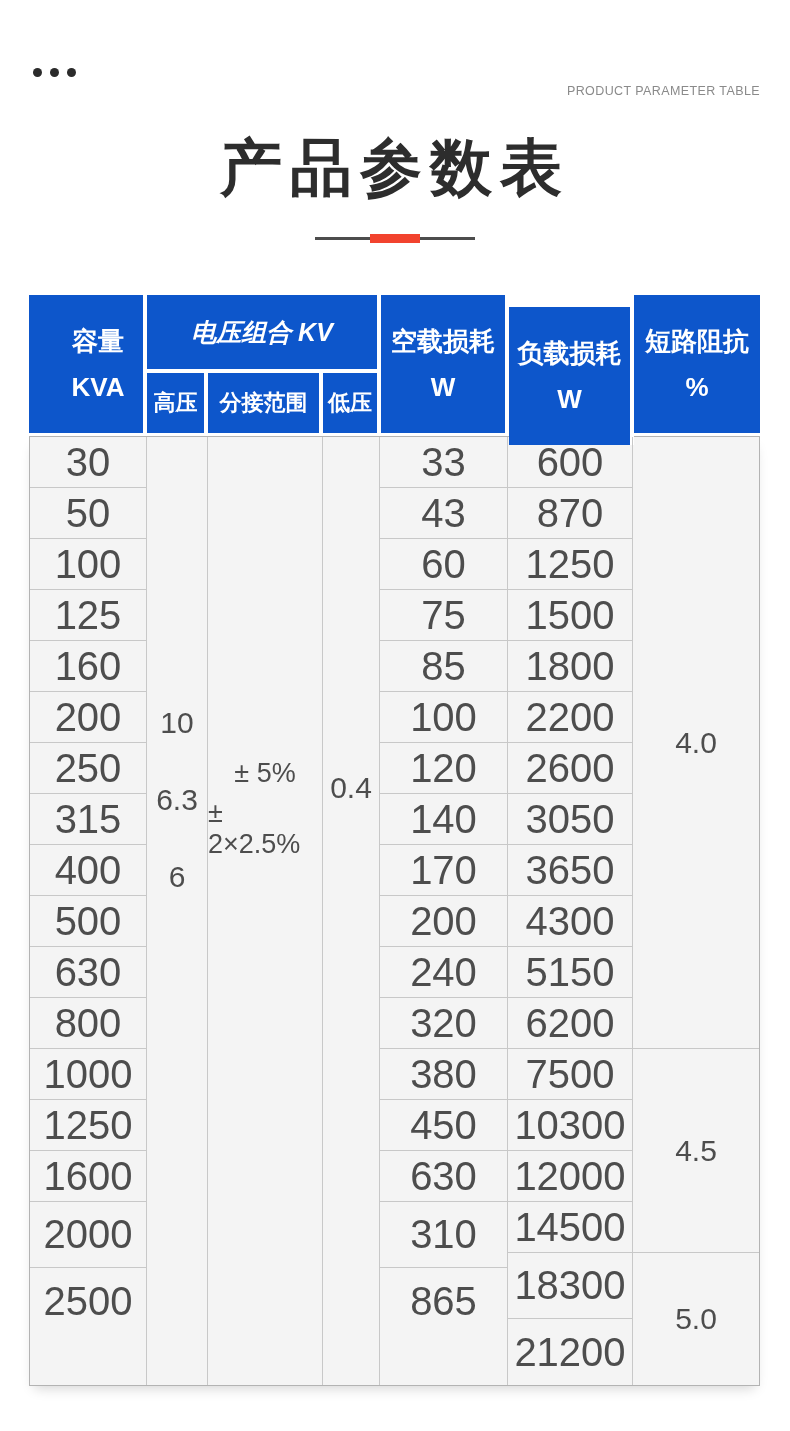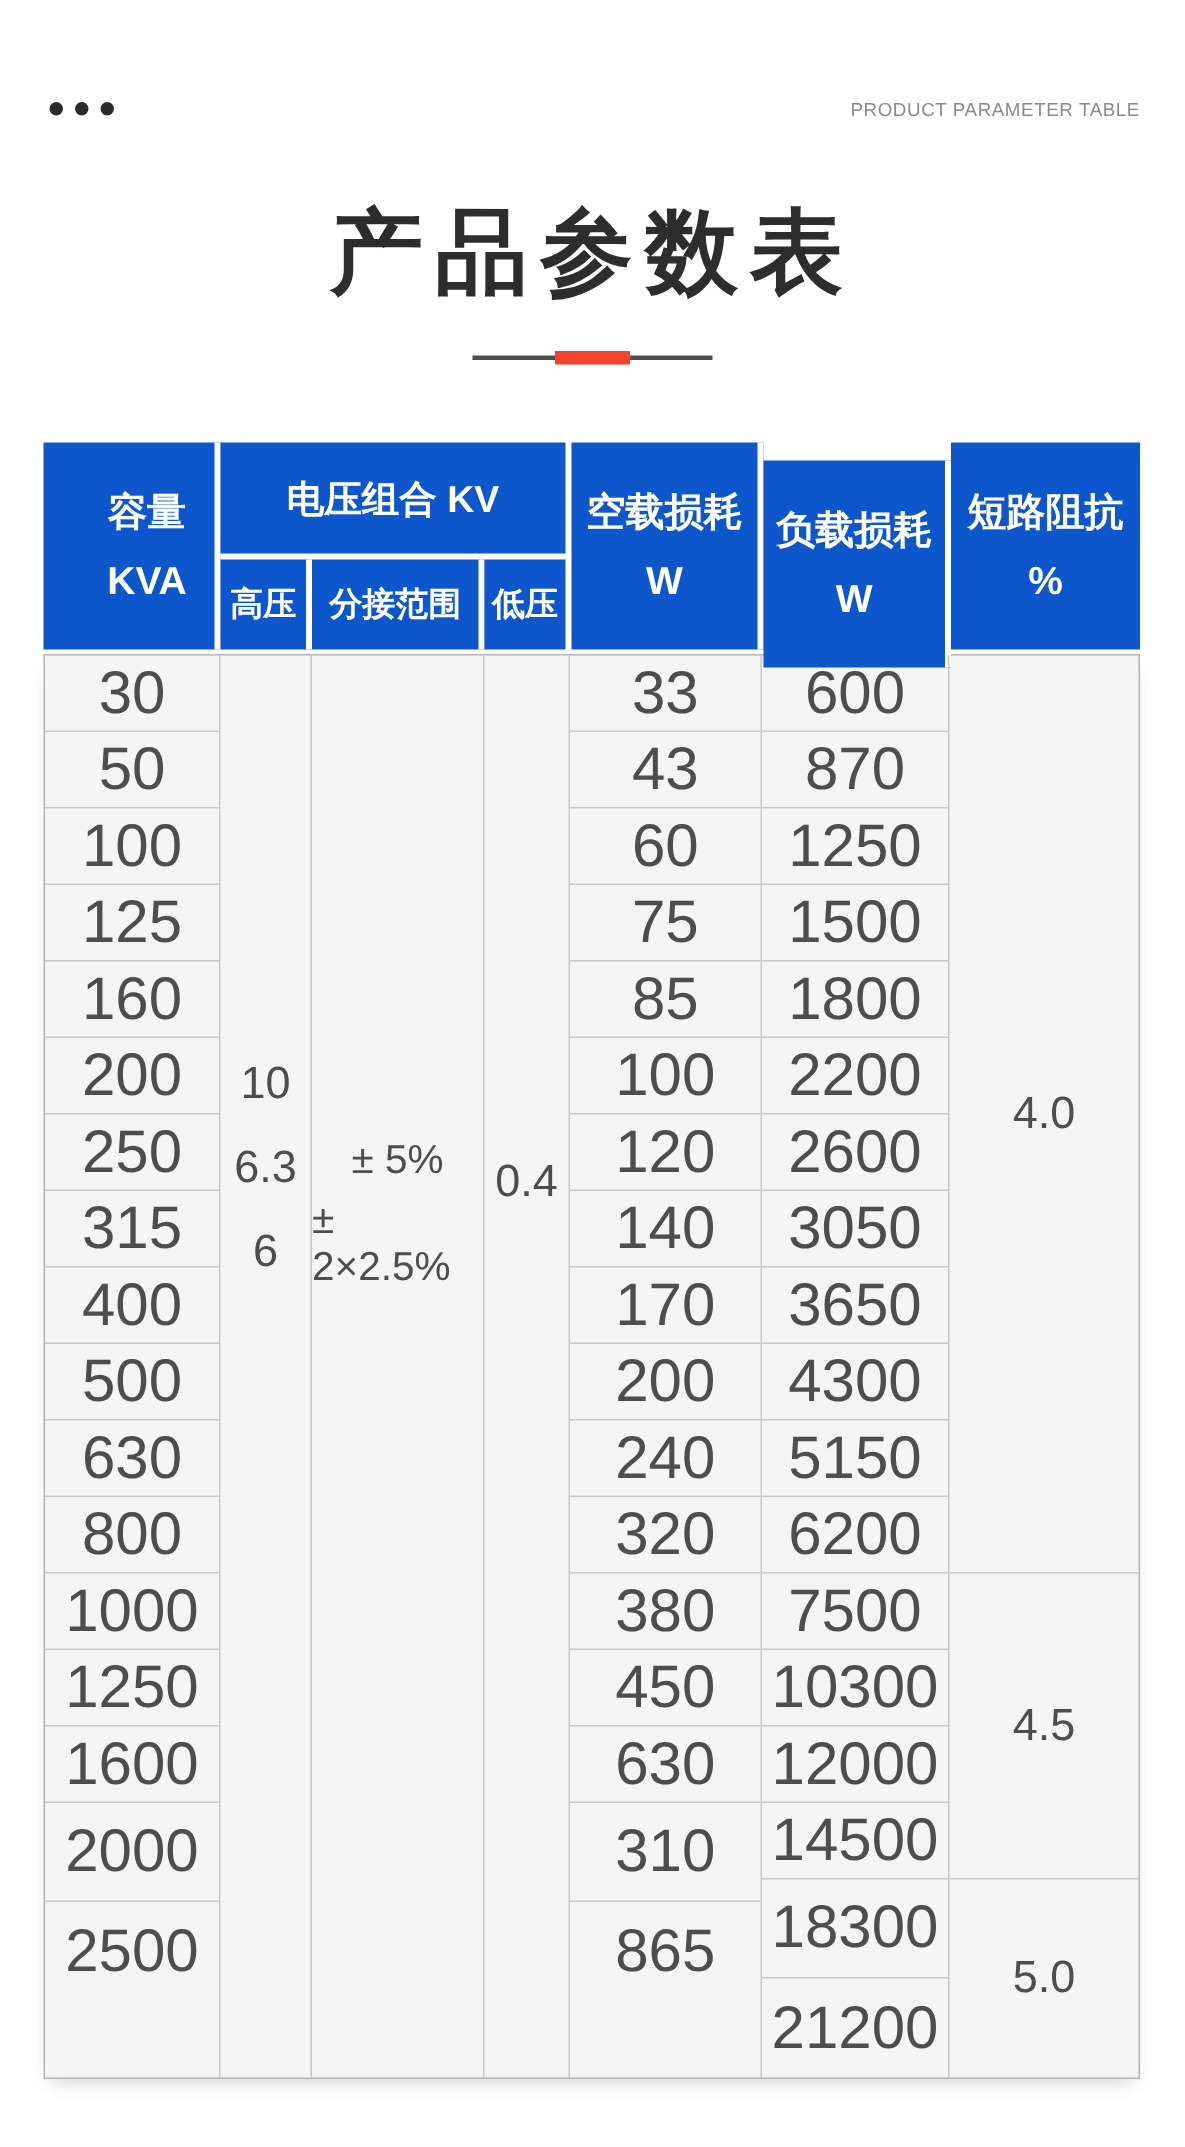--- a/index.html
+++ b/index.html
@@ -6,21 +6,21 @@
   html,body { background:#ffffff; }
   .page {
     position:relative; width:790px; height:1431px; background:#ffffff;
     overflow:hidden; font-family:"Liberation Sans", sans-serif;
   }
   
   .topbar { position:absolute; top:64px; left:33px; right:30px; height:20px; }
   .dots { position:absolute; left:0; top:4px; display:flex; gap:8px; }
   .dots span { width:9px; height:9px; border-radius:50%; background:#2b2b2b; }
   .eyebrow {
-    position:absolute; right:0; top:2px; font-size:12.5px; color:#8a8a8a;
+    position:absolute; right:0; top:20px; font-size:12.5px; color:#8a8a8a;
     letter-spacing:.4px; white-space:nowrap;
   }
   
   .title {
     position:absolute; top:126px; left:0; width:100%; text-align:center;
     font-size:62px; font-weight:900; color:#2d2d2d; letter-spacing:8px;
   }
   
   .divider { position:absolute; top:234px; left:50%; transform:translateX(-50%);
     width:160px; height:9px; }
@@ -31,21 +31,21 @@
   .spec-table { position:absolute; top:295px; left:29px; width:731px; }
   .thead { display:flex; width:731px; height:138px; }
   .th { background:#0d56cb; color:#ffffff; display:flex; flex-direction:column;
         align-items:center; justify-content:center; text-align:center; }
   .th .l1, .th .l2 { line-height:46px; font-size:26px; font-weight:700; }
   .th-kva  { width:118px; height:138px; border-right:4px solid #ffffff;padding-left:24px; }
   .th-volt-wrap { width:234px; height:138px; display:flex; flex-direction:column;
         border-right:4px solid #ffffff; background:#ffffff; }
   .th-volt-top { height:74px; background:#0d56cb; color:#fff; display:flex;
         align-items:center; justify-content:center; font-size:25px; font-weight:700;
-        margin-bottom:4px; }
+        margin-bottom:4px;font-style:italic; }
   .th-volt-sub { height:60px; display:flex; }
   .th-sub { background:#0d56cb; color:#fff; display:flex; align-items:center;
         justify-content:center; font-size:22px; font-weight:700; height:60px; }
   .th-hv { width:61px; border-right:4px solid #ffffff; }
   .th-tap { width:115px; border-right:4px solid #ffffff; }
   .th-lv { flex:1; }
   .th-nl  { width:128px; height:138px; border-right:4px solid #ffffff; }
   .th-ld  { width:125px; height:138px; border-right:4px solid #ffffff;margin-top:12px; }
   .th-imp { width:126px; height:138px; }
   
@@ -60,21 +60,21 @@
   .col-nl  { width:128px; }
   .col-ld  { width:125px; }
   .cell { height:51px; display:flex; align-items:center; justify-content:center;
         font-size:40px; color:#4d4d4d; border-bottom:1px solid #c8c8c8; }
   .cell.tall { height:66px; }
   .cell:last-child { border-bottom:none; }
   
   .vstack { position:absolute; left:0; right:0; display:flex; flex-direction:column; }
   .vstack .vline { height:56px; display:flex; align-items:center; justify-content:center;
         font-size:30px; color:#4d4d4d; }
-  .col-hv  .vstack { top:258px; }
+  .col-hv  .vstack { top:258px;gap:21px; }
   .col-tap .vstack { top:308px; }
   .col-tap .vline { font-size:27px; }
   .col-lv  .vstack { top:323px; }
   
   .gcell { display:flex; align-items:center; justify-content:center;
         font-size:30px; color:#4d4d4d; }
   .g1 { height:612px; border-bottom:1px solid #c8c8c8; }
   .g2 { height:204px; border-bottom:1px solid #c8c8c8; }
   .g3 { flex:1; }
 </style>

